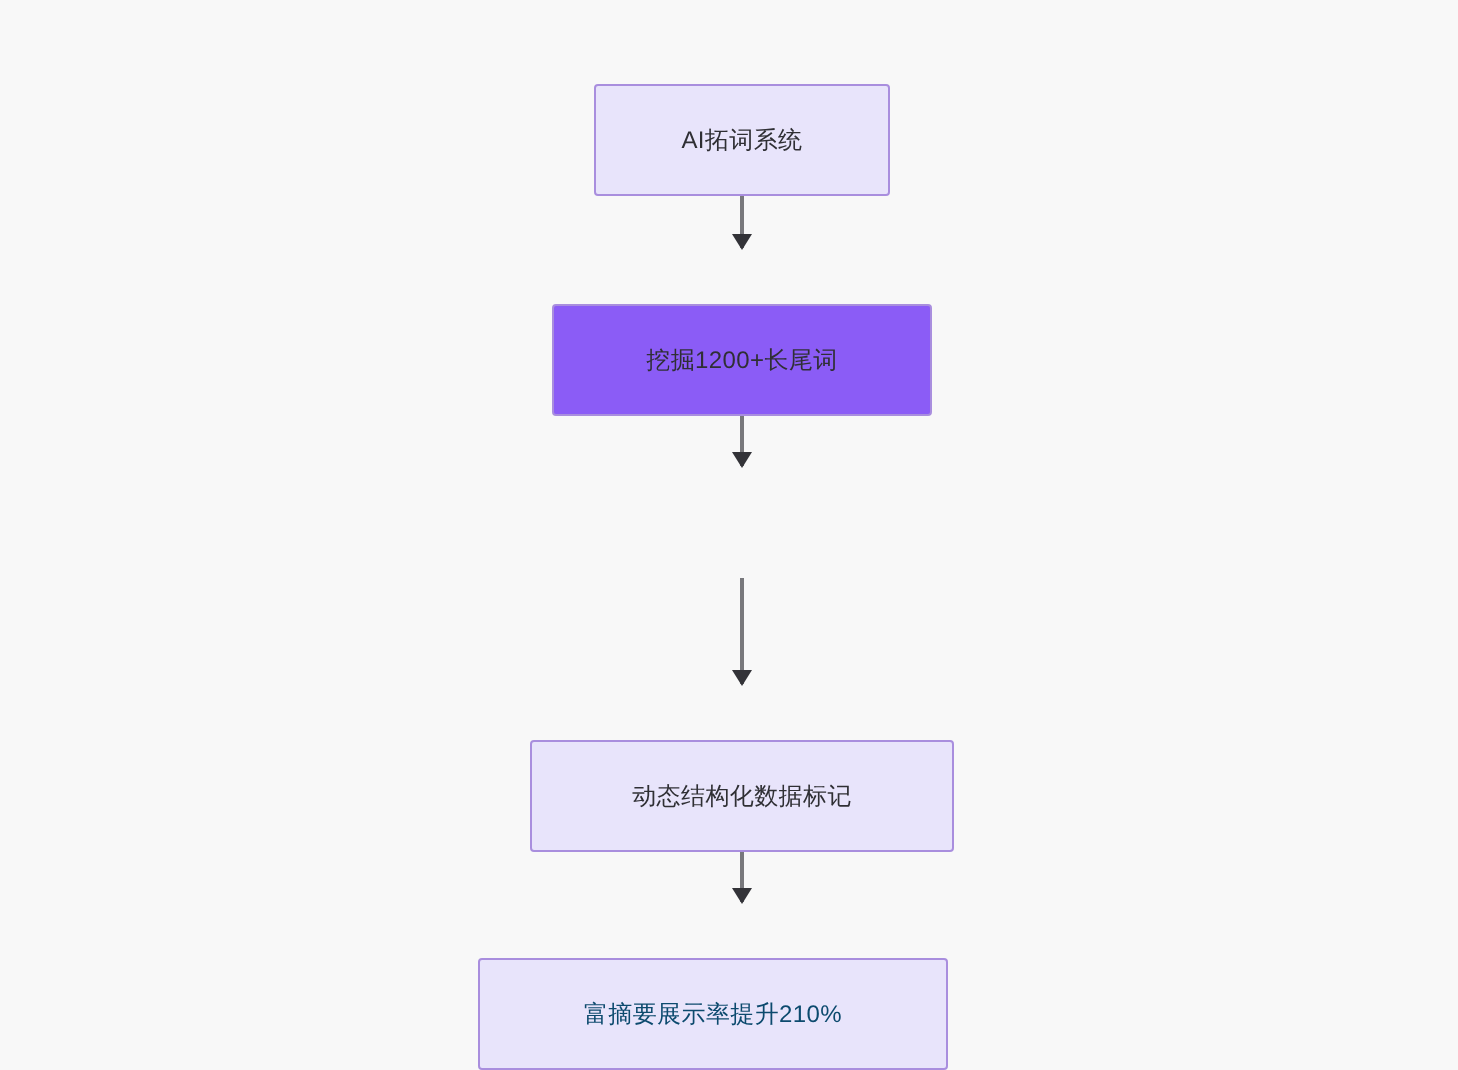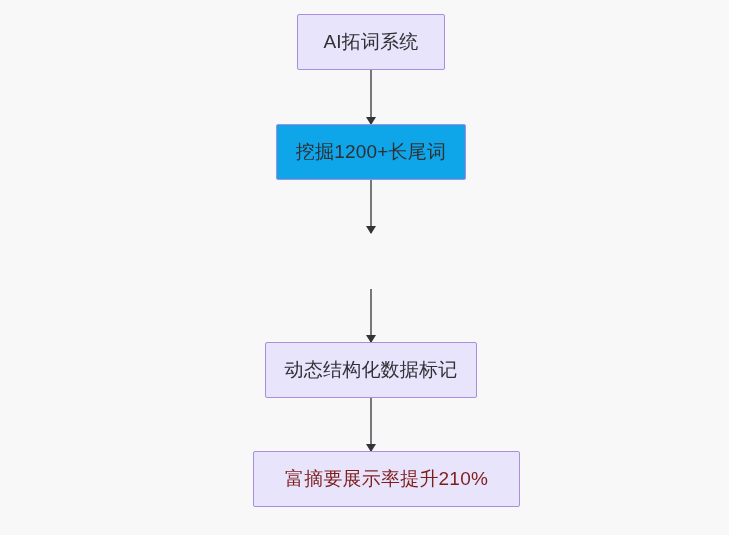--- a/index.html
+++ b/index.html
@@ -21,25 +21,26 @@
   .node {
     position: absolute;
     box-sizing: border-box;
     background: #e8e4fb;
     border: 1.4px solid #a98ede;
     border-radius: 2px;
     display: flex;
     align-items: center;
     justify-content: center;
     color: #2f2f34;
-    font-size: 19px;
+    font-size: 12px;
     letter-spacing: 0.2px;
     line-height: 1.2;
     white-space: nowrap;
     user-select: none;
+    margin-top: 28px;
   }
   .edge {
     position: absolute;
     width: 0;
     height: 0;
   }
   .edge-line {
     position: absolute;
     width: 2px;
     background: #78787c;
@@ -72,17 +73,17 @@
   <div class="edge" style="left: 371px; top: 289px;">
     <div class="edge-line" style="height: 53px; background: rgb(120, 120, 124);"></div>
     <div class="edge-head" style="top: 46px; border-top-color: rgb(51, 51, 56);"></div>
   </div>
   <div class="edge" style="left: 371px; top: 398px;">
     <div class="edge-line" style="height: 53px; background: rgb(120, 120, 124);"></div>
     <div class="edge-head" style="top: 46px; border-top-color: rgb(51, 51, 56);"></div>
   </div>
 
   <div class="node" style="left: 297px; top: 14px; width: 148px; height: 56px; background: rgb(232, 228, 251); border-color: rgb(169, 142, 222); color: rgb(47, 47, 52);">AI拓词系统</div>
-  <div class="node" style="left: 276px; top: 124px; width: 190px; height: 56px; background: #0ea5e9; border-color: rgb(169, 142, 222); color: rgb(47, 47, 52); text-align: center;">挖掘1200+长尾词</div>
+  <div class="node" style="left: 276px; top: 124px; width: 190px; height: 56px; background: #8b5cf6; border-color: rgb(169, 142, 222); color: rgb(47, 47, 52); text-align: center;">挖掘1200+长尾词</div>
   <div class="node" style="left: 265px; top: 342px; width: 212px; height: 56px; background: rgb(232, 228, 251); border-color: rgb(169, 142, 222); color: rgb(47, 47, 52);">动态结构化数据标记</div>
-  <div class="node" style="left: 253px; top: 451px; width: 267px; height: 56px; background: rgb(232, 228, 251); border-color: rgb(169, 142, 222); color: #7f1d1d;">富摘要展示率提升210%</div>
+  <div class="node" style="left: 239px; top: 451px; width: 235px; height: 56px; background: rgb(232, 228, 251); border-color: rgb(169, 142, 222); color: #0c4a6e;">富摘要展示率提升210%</div>
 
 </div>
 
 </body></html>

